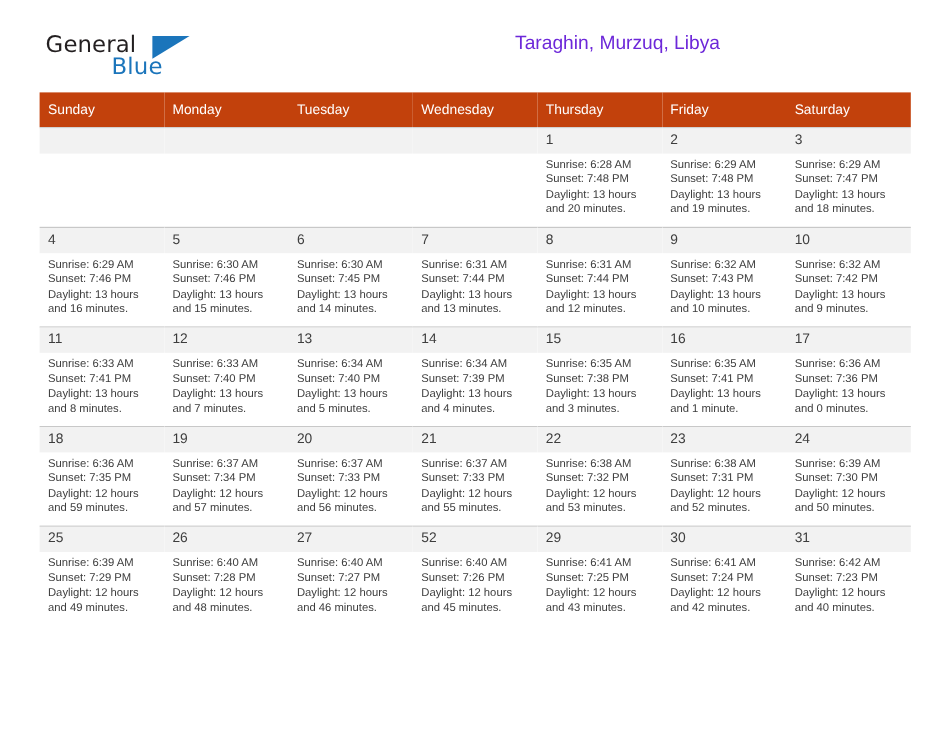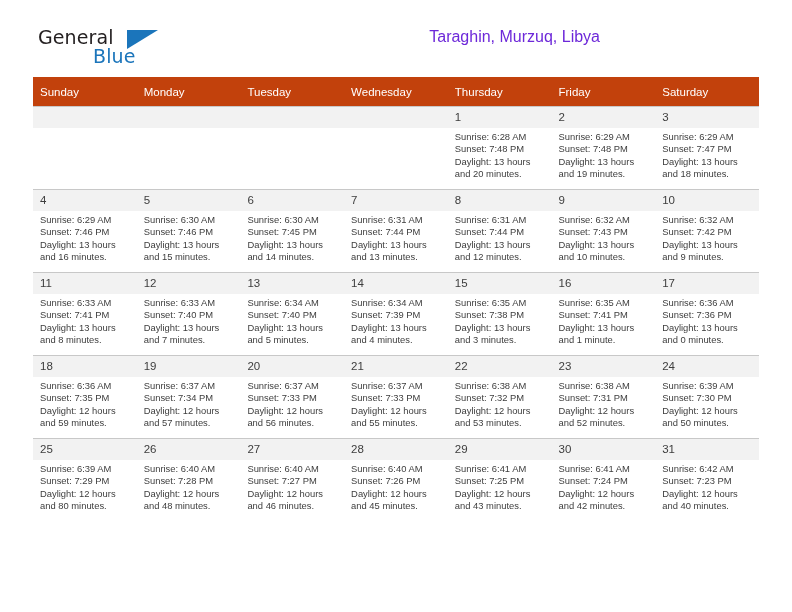--- a/index.html
+++ b/index.html
@@ -470,21 +470,21 @@
       </tr>
 
       <tr class="week-row">
         <td>
           <div class="cell-inner">
             <span class="daynum">25</span>
             <div class="details">
               <div>Sunrise: 6:39 AM</div>
               <div>Sunset: 7:29 PM</div>
               <div>Daylight: 12 hours</div>
-              <div>and 80 minutes.</div>
+              <div>and 49 minutes.</div>
             </div>
           </div>
         </td>
         <td>
           <div class="cell-inner">
             <span class="daynum">26</span>
             <div class="details">
               <div>Sunrise: 6:40 AM</div>
               <div>Sunset: 7:28 PM</div>
               <div>Daylight: 12 hours</div>
@@ -498,21 +498,21 @@
             <div class="details">
               <div>Sunrise: 6:40 AM</div>
               <div>Sunset: 7:27 PM</div>
               <div>Daylight: 12 hours</div>
               <div>and 46 minutes.</div>
             </div>
           </div>
         </td>
         <td>
           <div class="cell-inner">
-            <span class="daynum">28</span>
+            <span class="daynum">52</span>
             <div class="details">
               <div>Sunrise: 6:40 AM</div>
               <div>Sunset: 7:26 PM</div>
               <div>Daylight: 12 hours</div>
               <div>and 45 minutes.</div>
             </div>
           </div>
         </td>
         <td>
           <div class="cell-inner">

